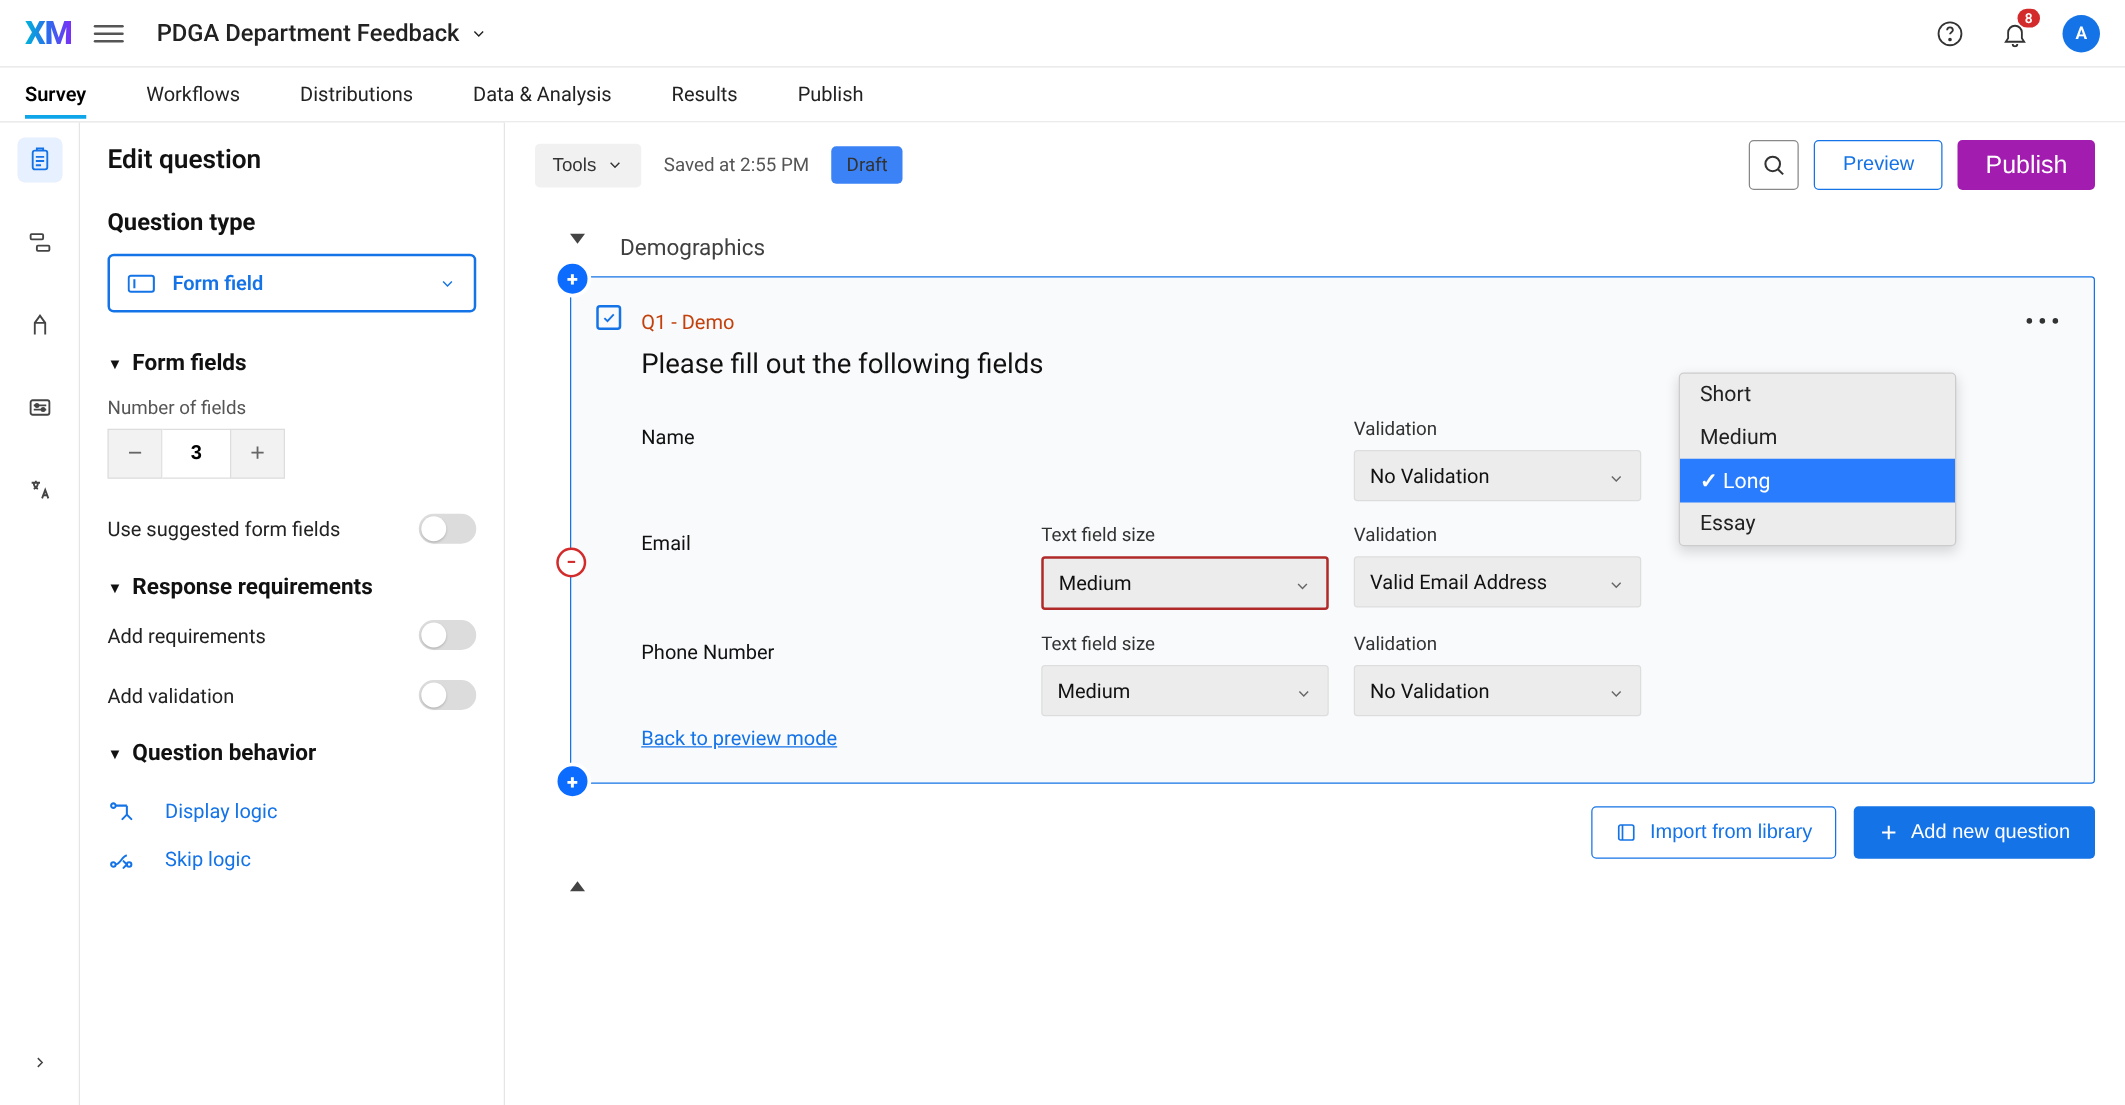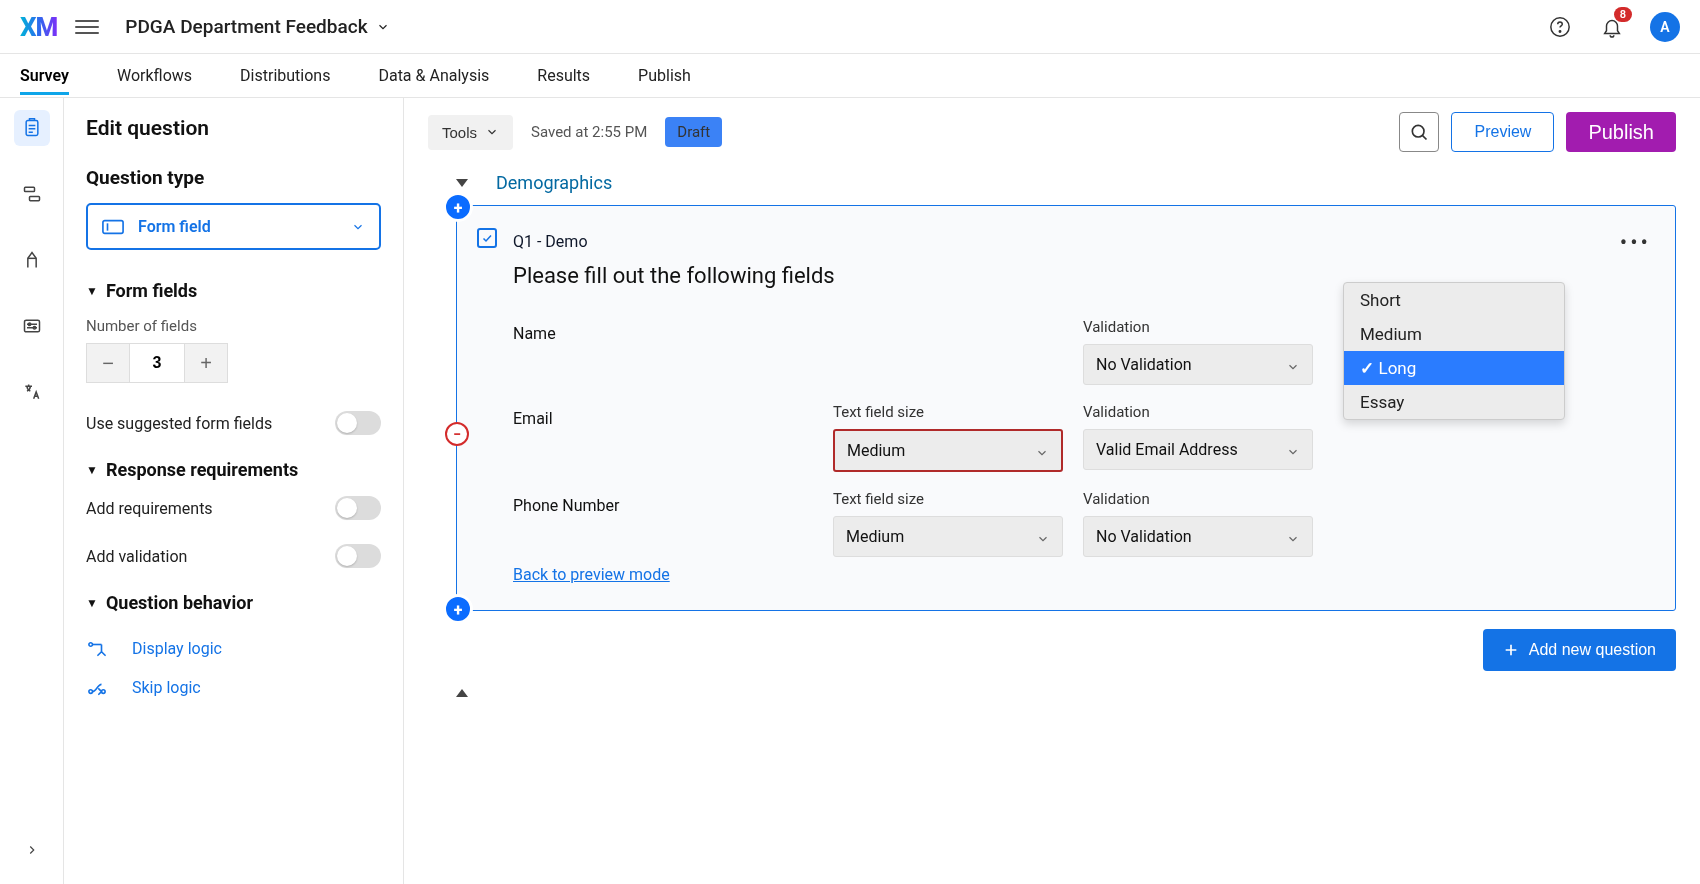--- a/index.html
+++ b/index.html
@@ -56,31 +56,31 @@
   .draft-pill { background:#3b82f6; padding: 6px 12px; border-radius:4px; font-size:15px; color:#333; }
   .toolbar-right { margin-left:auto; display:flex; gap: 12px; }
   .square-btn { width: 40px; height: 40px; border:1px solid #888; border-radius:4px; display:flex; align-items:center; justify-content:center; cursor:pointer; }
   .preview-btn { border:1px solid #1473e6; color:#1473e6; background:#fff; padding: 0 22px; height:40px; border-radius:4px; font-size:16px; font-weight:500; cursor:pointer; }
   .publish-btn { background:#a21caf; color:#fff; border:none; padding: 0 22px; height:40px; border-radius:4px; font-size:20px; font-weight:500; cursor:pointer; }
 
   .canvas-body { flex:1; padding: 0 24px 24px 24px; overflow:auto; position:relative; }
 
   .block-header { display:flex; align-items:center; gap: 28px; padding: 6px 0 12px 28px; }
   .block-header .caret { width:0; height:0; border-left:6px solid transparent; border-right:6px solid transparent; border-top:8px solid #444; cursor:pointer; }
-  .block-title { font-size:18px; color:#0369a1; }
+  .block-title { font-size:18px; color:#404040;margin-top:16px; }
 
   .question-card { border: 1.5px solid #1473e6; border-radius:3px; background:#f9fafc; position:relative; margin-left: 28px; padding: 26px 34px 26px 56px; }
   .plus-badge { position:absolute; width:24px; height:24px; background:#0b6cff; border:3px solid #fff; border-radius:50%; color:#fff; font-weight:800; font-size:16px; display:flex; align-items:center; justify-content:center; left:-14px; cursor:pointer; box-sizing:content-box; }
   .plus-badge.top { top:-14px; }
   .plus-badge.bottom { bottom:-14px; }
   .minus-badge { position:absolute; width:20px; height:20px; border:2px solid #d32b2b; border-radius:50%; display:flex; align-items:center; justify-content:center; color:#d32b2b; left:-12px; top: 216px; font-weight:800; cursor:pointer; box-sizing:content-box; background:#fff; }
 
   .q-checkbox { position:absolute; left: 20px; top: 22px; width:20px; height:20px; border:2px solid #1473e6; border-radius:3px; display:flex; align-items:center; justify-content:center; color:#1473e6; cursor:pointer; }
   .q-more { position:absolute; right: 24px; top: 24px; font-size:22px; color:#333; letter-spacing:3px; cursor:pointer; }
-  .q-id { font-size:16px; color:#0f172a; margin-bottom: 12px; }
+  .q-id { font-size:16px; color:#c2410c; margin-bottom: 12px; }
   .q-text { font-size:22px; color:#111; margin-bottom: 30px; }
 
   .fields-grid { display:grid; grid-template-columns: 300px 230px 230px; gap: 18px 20px; align-items:start; }
   .fname { font-size:16px; padding-top: 6px; }
   .col-label { font-size:15px; color:#333; margin-bottom: 8px; }
   .select-box { background:#ececec; border:1px solid #ddd; border-radius:3px; padding: 10px 12px; font-size:16px; display:flex; align-items:flex-end; justify-content:space-between; cursor:pointer; }
   .select-box .chev { color:#666; }
   .select-box.red { border:2px solid #b02a2a; }
 
   .dropdown-pop { position:absolute; left: 886px; top: 76px; width: 222px; background:#ececec; border-radius:4px; box-shadow: 0 4px 10px rgba(0,0,0,.15); overflow:hidden; border:1px solid #ccc; z-index:5; }
@@ -357,20 +357,27 @@
                   <polyline points="6 9 12 15 18 9"></polyline>
                 </svg>
             </div>
           </div>
         </div>
 
         <a class="back-link">Back to preview mode</a>
       </div>
 
       <div class="bottom-actions">
+        <button class="import-btn">
+          <svg width="18" height="18" viewBox="0 0 24 24" fill="none" stroke="currentColor" stroke-width="1.8">
+              <rect x="4" y="4" width="16" height="16" rx="2"></rect>
+              <path d="M8 4v16"></path>
+            </svg>
+          <span>Import from library</span>
+        </button>
         <button class="addq-btn">
           <svg width="16" height="16" viewBox="0 0 24 24" fill="none" stroke="currentColor" stroke-width="2.5">
               <path d="M12 4v16M4 12h16"></path>
             </svg>
           <span>Add new question</span>
         </button>
       </div>
 
       <div class="block-footer-caret"></div>
     </div>

